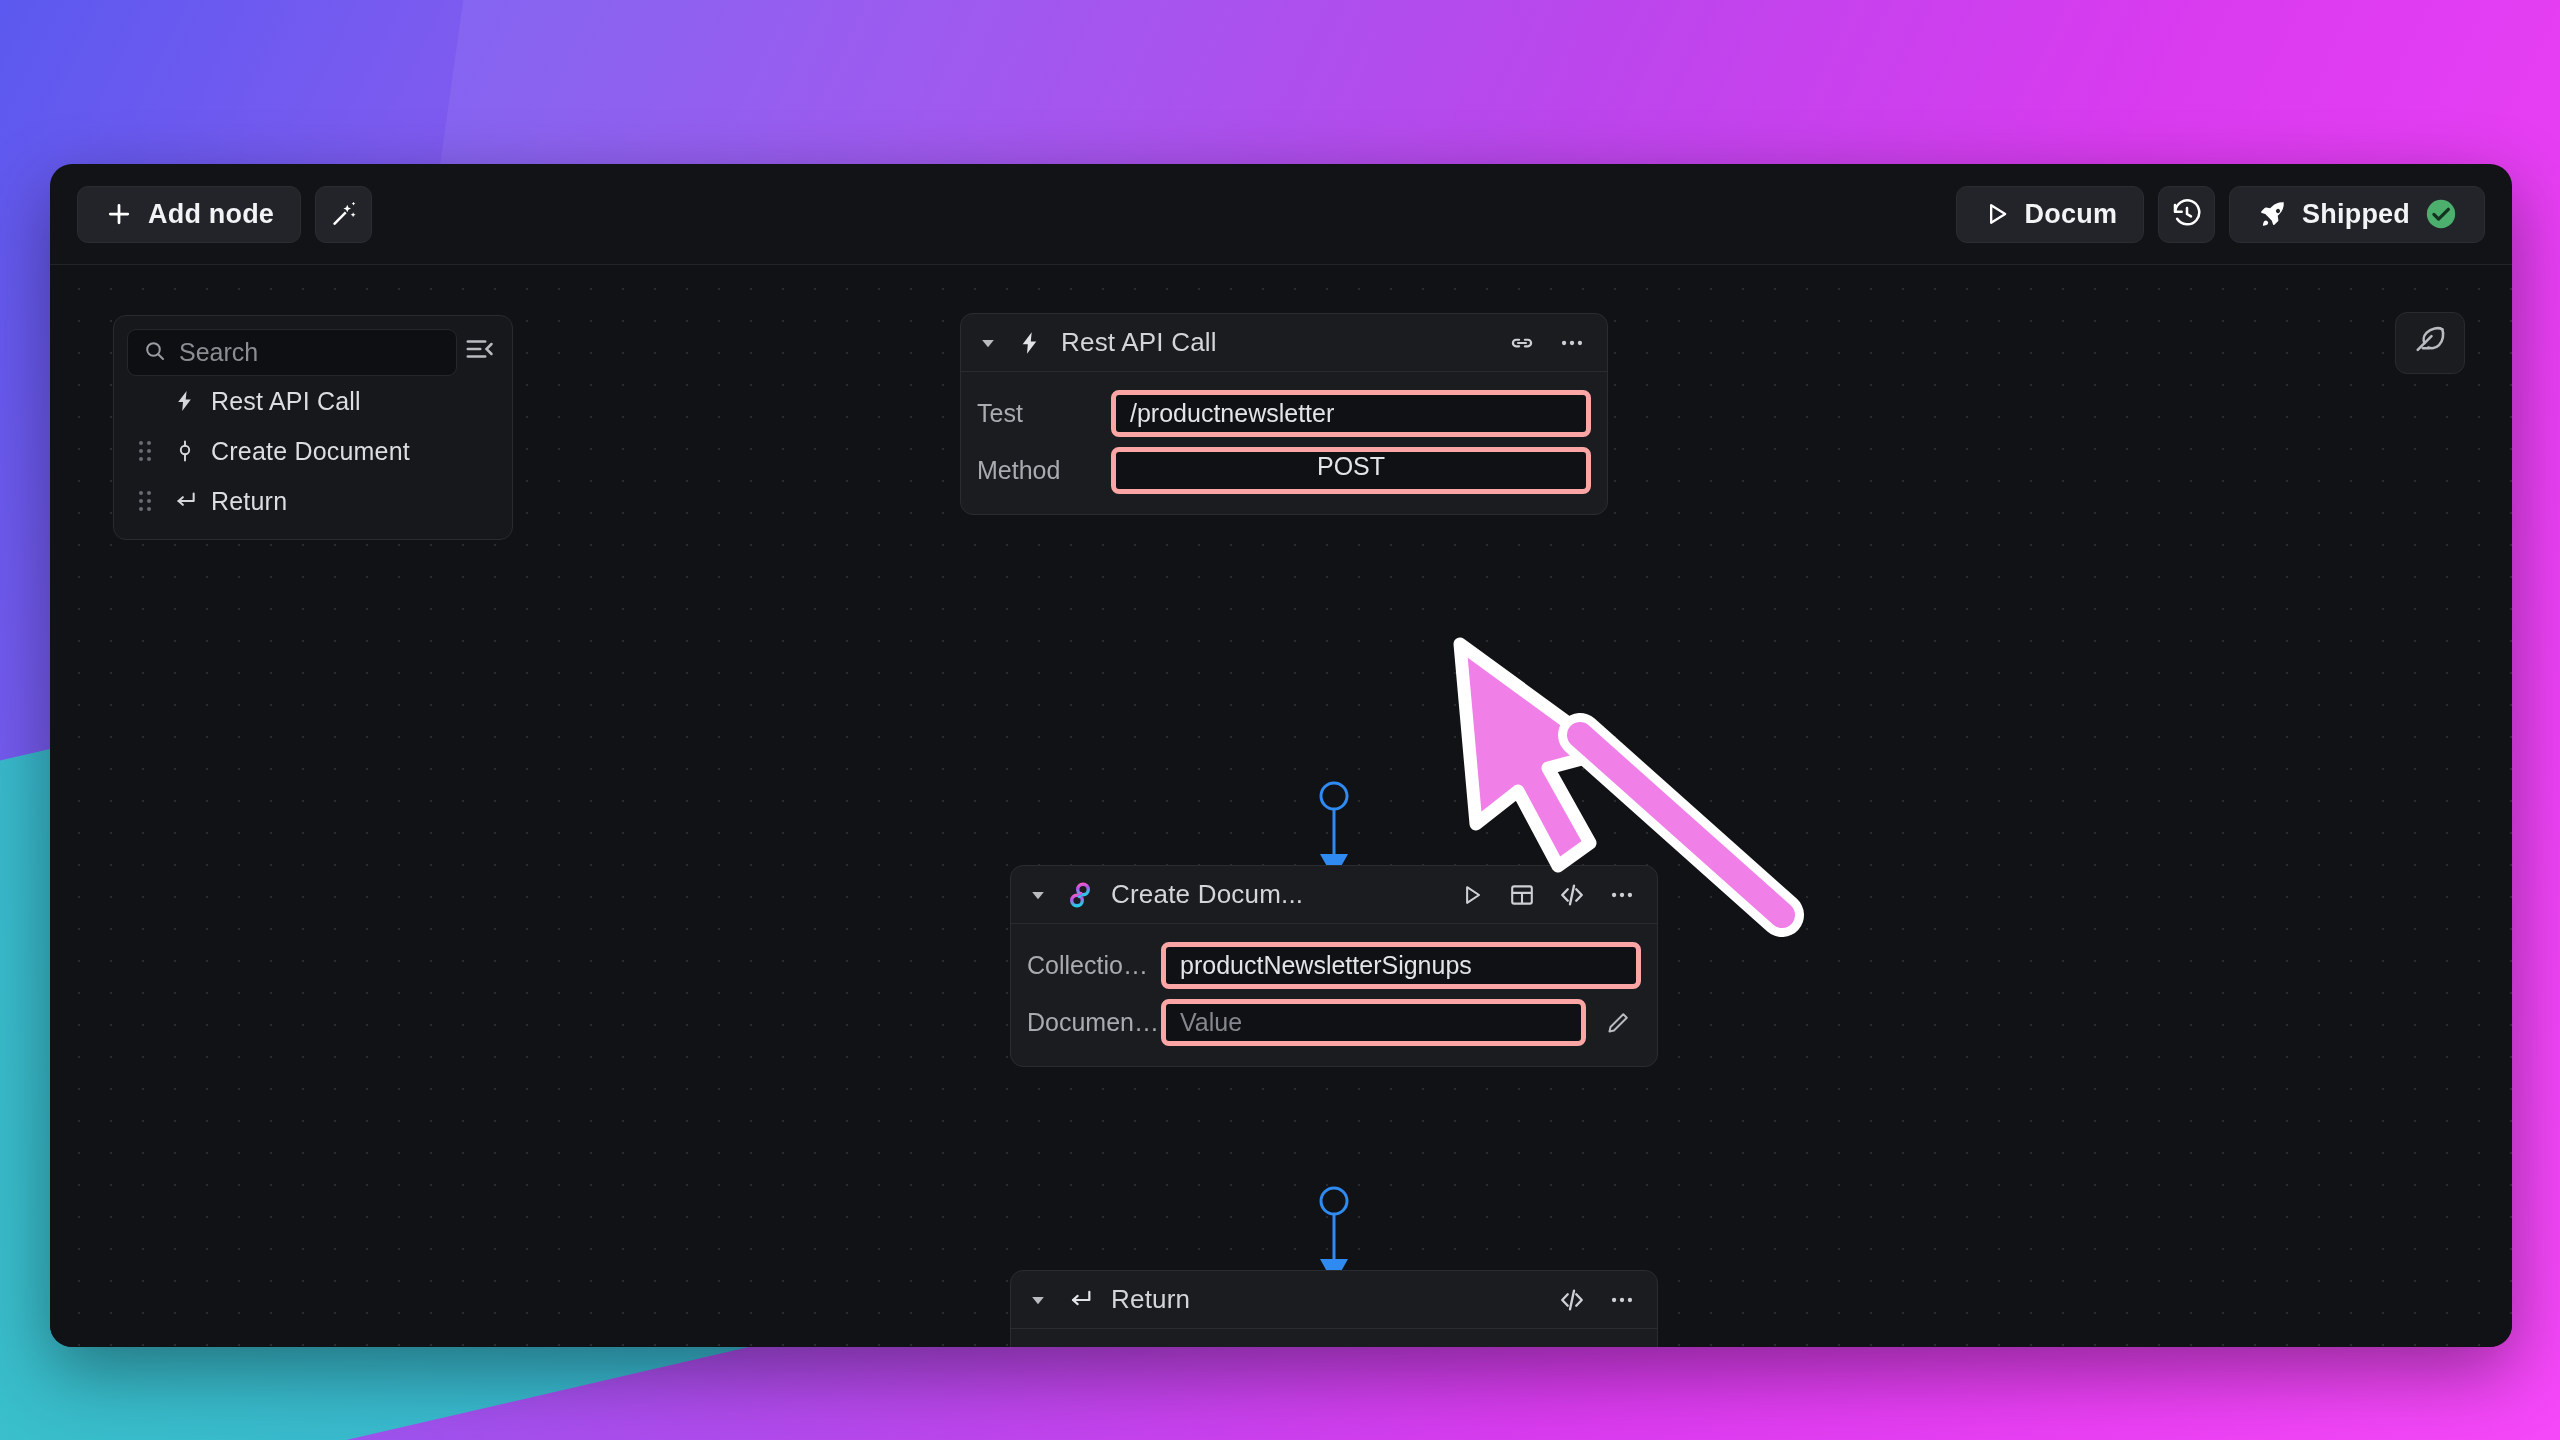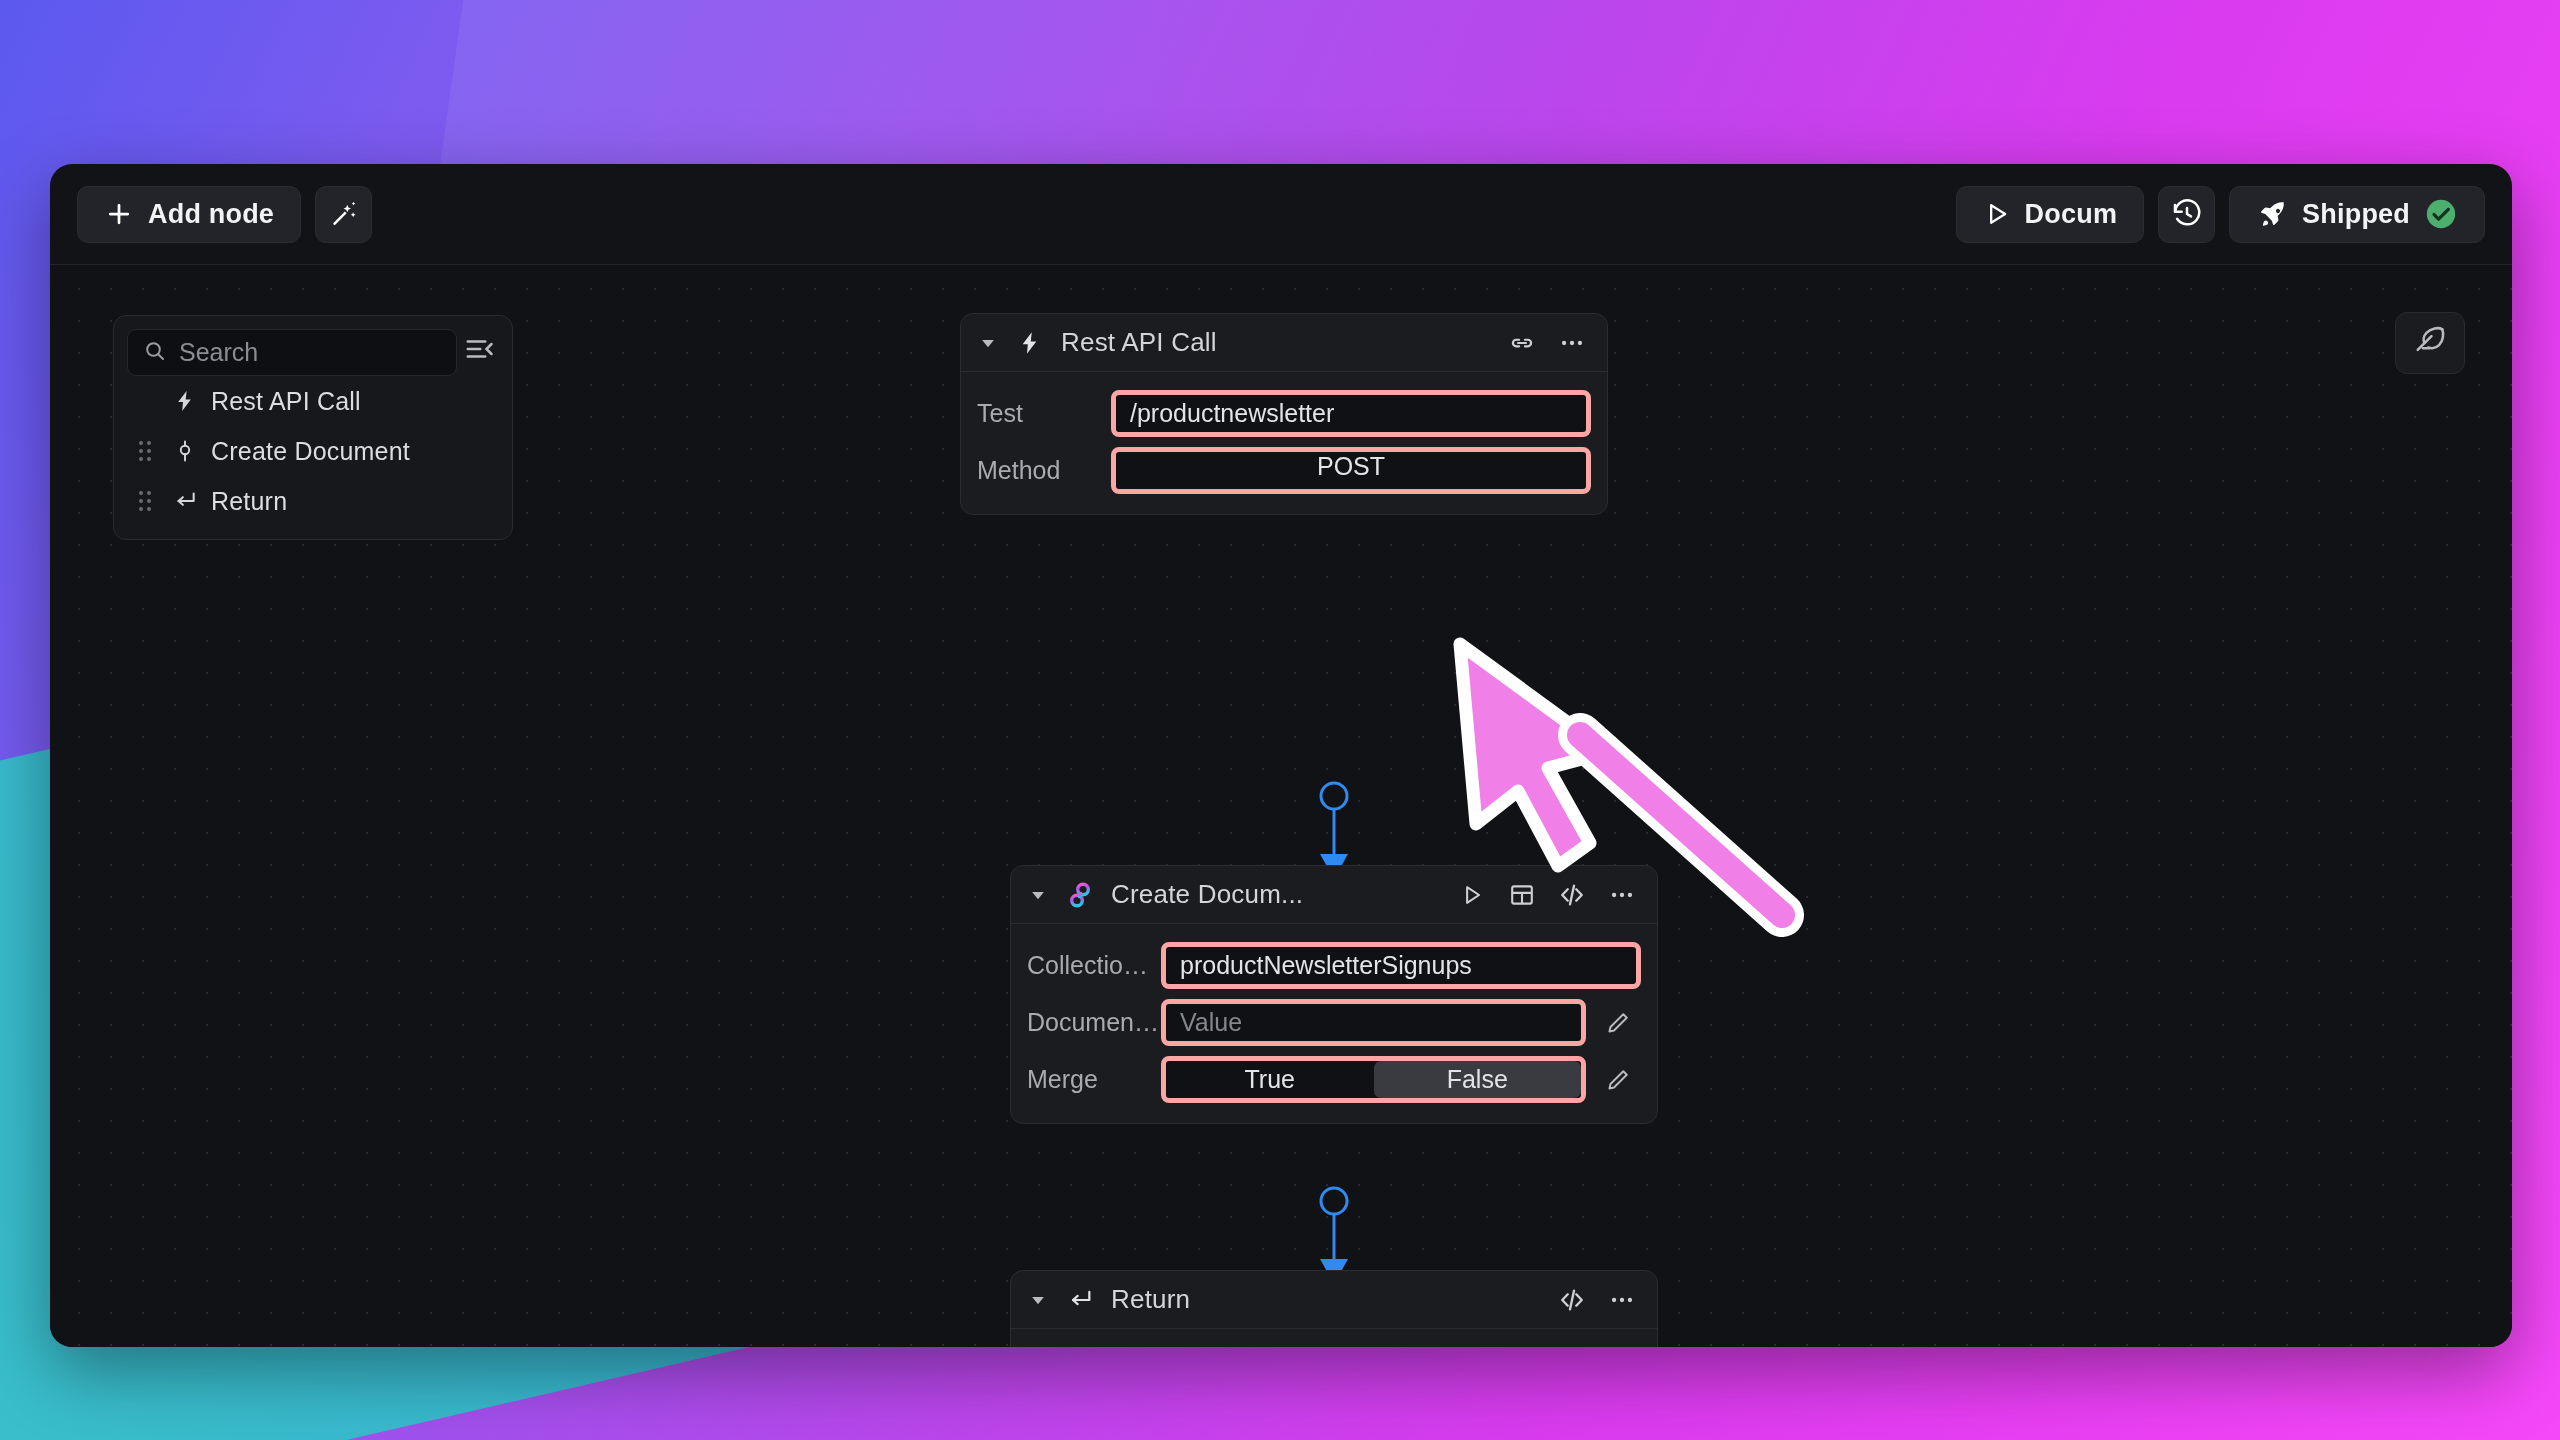--- a/index.html
+++ b/index.html
@@ -480,32 +480,20 @@
           <span class="flabel">Document ID</span>
           <span class="fctl placeholder">Value</span>
           <span class="fbtn">
             <svg width="26" height="26" viewBox="0 0 24 24" fill="none" stroke="#b9bbc1" stroke-width="1.8" stroke-linecap="round" stroke-linejoin="round">
               <path d="M16.9 3.9l3.2 3.2L8.3 18.9l-4.2 1 1-4.2z"></path>
             </svg>
           </span>
         </div>
 
 
-        <div class="frow">
-          <span class="flabel">Merge</span>
-          <span class="fctl seg">
-            <span class="seg-opt">True</span>
-            <span class="seg-opt on">False</span>
-          </span>
-          <span class="fbtn">
-            <svg width="26" height="26" viewBox="0 0 24 24" fill="none" stroke="#b9bbc1" stroke-width="1.8" stroke-linecap="round" stroke-linejoin="round">
-              <path d="M16.9 3.9l3.2 3.2L8.3 18.9l-4.2 1 1-4.2z"></path>
-            </svg>
-          </span>
-        </div>
       </div>
     </div>
 
     <div class="node" style="left:960px; top:1005px; width:648px;">
       <div class="node-head">
         <span class="node-caret">
           <svg width="20" height="20" viewBox="0 0 24 24" fill="#b9bbc1">
               <path d="M5 8.5h14L12 17z"></path>
             </svg>
         </span>

